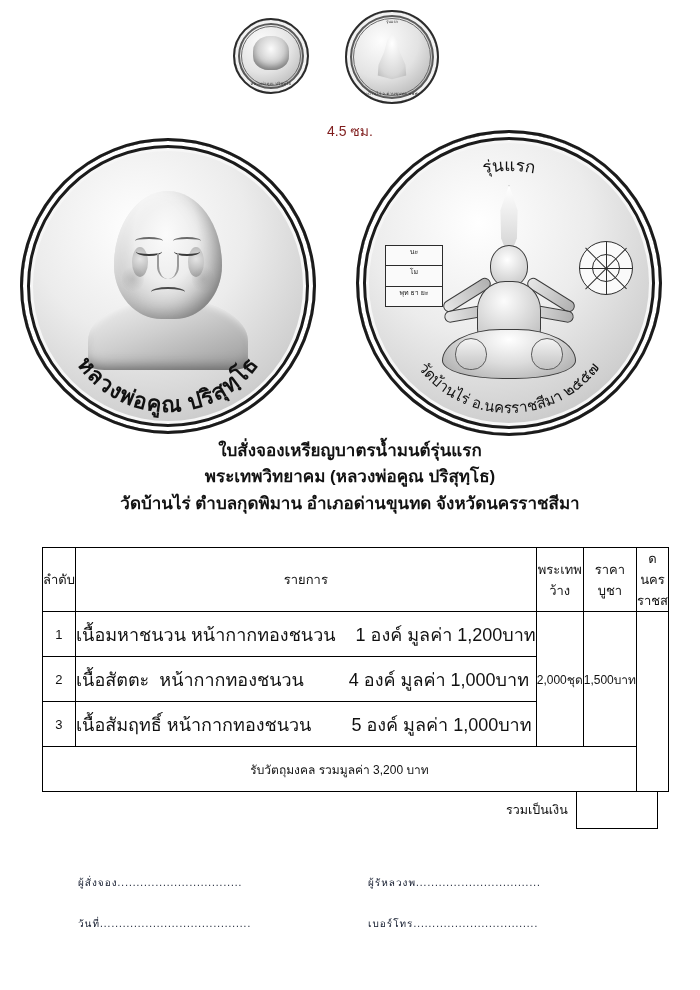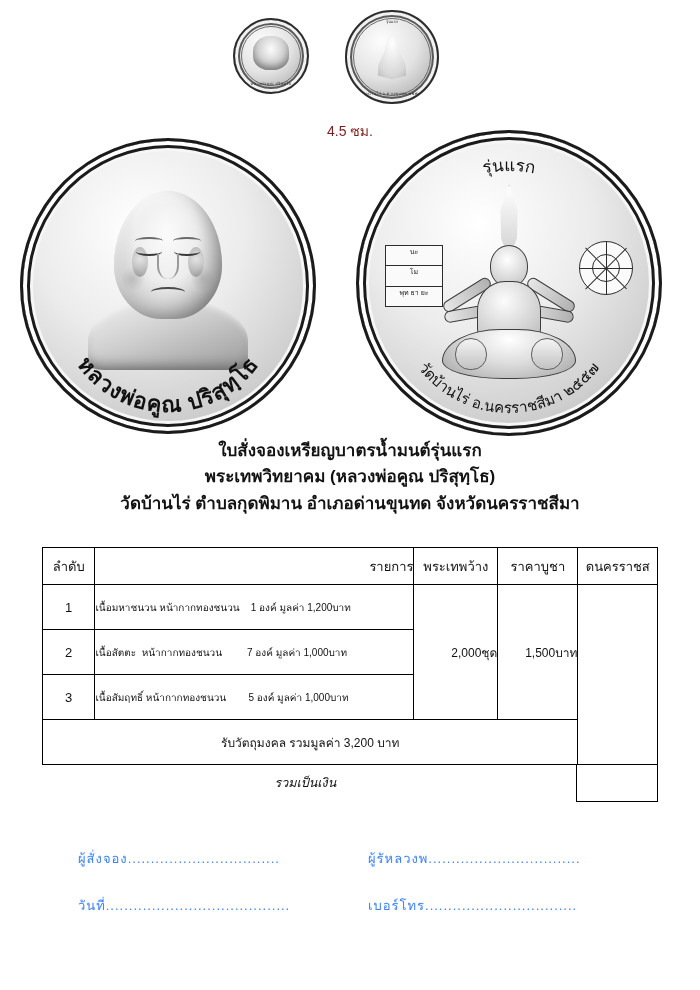--- a/index.html
+++ b/index.html
@@ -311,60 +311,59 @@
     padding: 0;
     height: 44px;
     vertical-align: middle;
   }
   table.order-table th {
     font-weight: normal;
     font-size: 13px;
     height: 36px;
   }
   .col-no { width: 52px; text-align: center; }
-  .col-item { width: 320px; text-align: right; }
+  .col-item { width: 320px; }
   .col-qty { width: 84px; text-align: center; font-size: 12px; }
   .col-price { width: 80px; text-align: center; font-size: 12px; }
   .col-order { width: 80px; text-align: center; }
   .item-cell {
     padding-left: 14px;
     white-space: pre;
-    font-size: 10px;
+    font-size: 18px;
     margin-top: 48px;
   }
   .merge-cell { text-align: right; }
   .bundle-row td {
     text-align: center;
     font-size: 12px;
   }
   .total-row {
     width: 616px;
     border-collapse: collapse;
     font-size: 12.5px;
     margin-top: -1px;
   }
   .total-label {
     width: 536px;
-    text-align: center;
+    text-align: right;
     padding-right: 8px;
     border: none;
     height: 34px;
-    font-style: italic;
   }
   .total-box {
     width: 80px;
     border: 1px solid #000;
     height: 34px;
   }
 
   
   .sign-area {
     margin: 46px 0 4px 0;
-    font-size: 13px;
-    color: #3b82f6;
+    font-size: 10px;
+    color: #0f172a;
   }
   .sign-row {
     display: flex;
     margin-bottom: 26px;
     padding-left: 78px;
   }
   .sign-field {
     width: 290px;
     white-space: nowrap;
   }
@@ -484,21 +483,21 @@
     <tbody>
       <tr>
         <td class="col-no">1</td>
         <td class="item-cell">เนื้อมหาชนวน หน้ากากทองชนวน    1 องค์ มูลค่า 1,200บาท</td>
         <td class="col-qty merge-cell" rowspan="3">2,000ชุด</td>
         <td class="col-price merge-cell" rowspan="3">1,500บาท</td>
         <td class="col-order" rowspan="4"></td>
       </tr>
       <tr>
         <td class="col-no">2</td>
-        <td class="item-cell">เนื้อสัตตะ  หน้ากากทองชนวน         7 องค์ มูลค่า 1,000บาท</td>
+        <td class="item-cell">เนื้อสัตตะ  หน้ากากทองชนวน         4 องค์ มูลค่า 1,000บาท</td>
       </tr>
       <tr>
         <td class="col-no">3</td>
         <td class="item-cell">เนื้อสัมฤทธิ์ หน้ากากทองชนวน        5 องค์ มูลค่า 1,000บาท</td>
       </tr>
       <tr class="bundle-row">
         <td colspan="4">รับวัตถุมงคล รวมมูลค่า 3,200 บาท</td>
       </tr>
     </tbody>
   </table>

